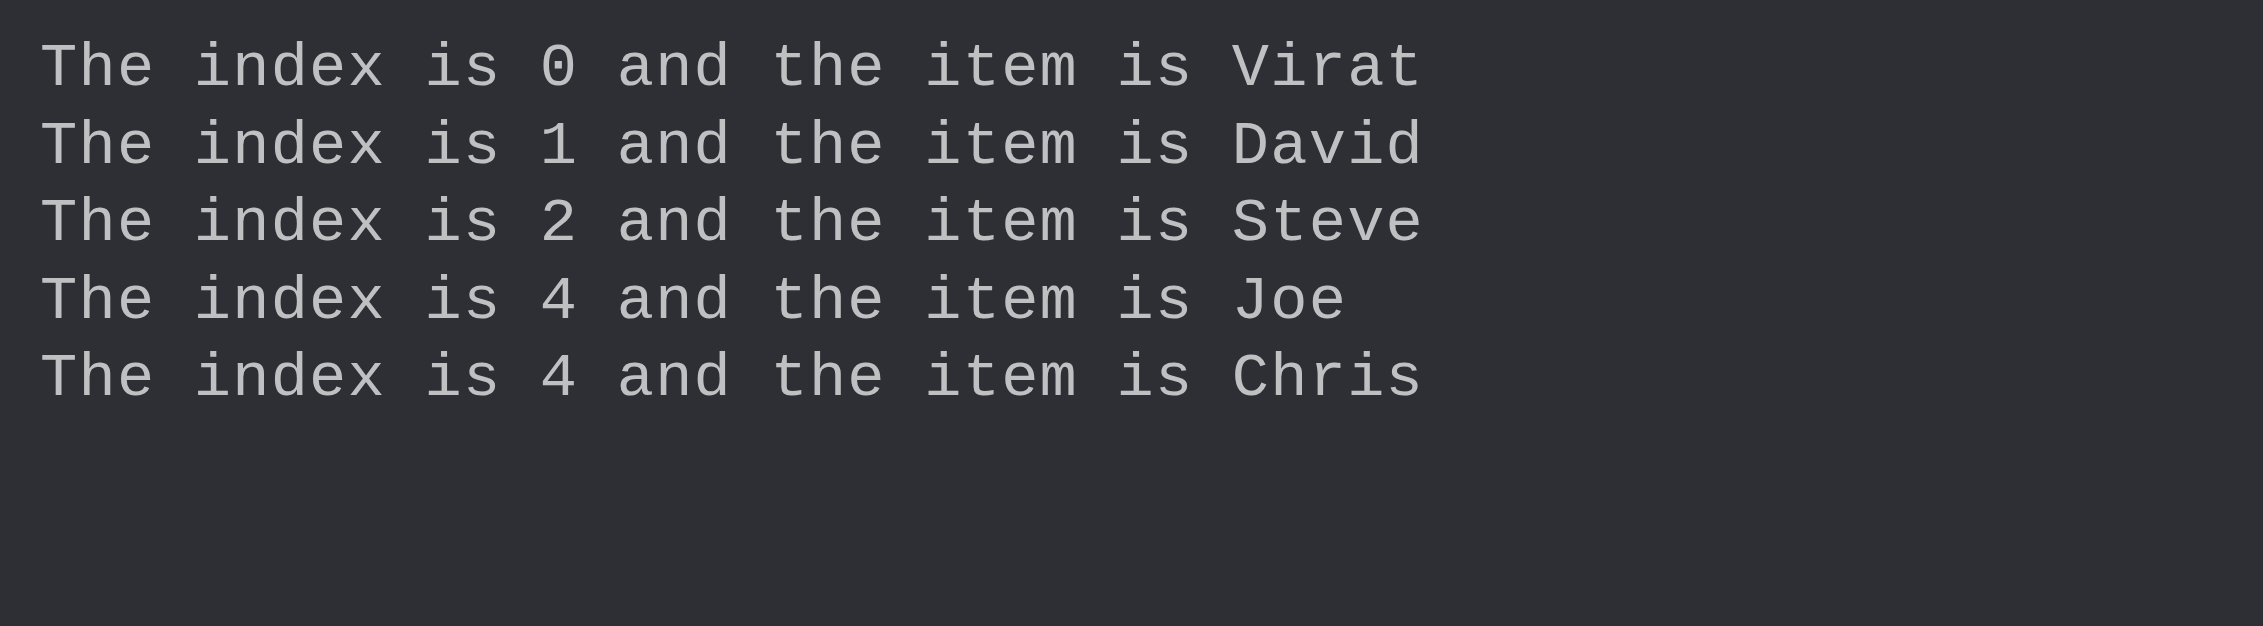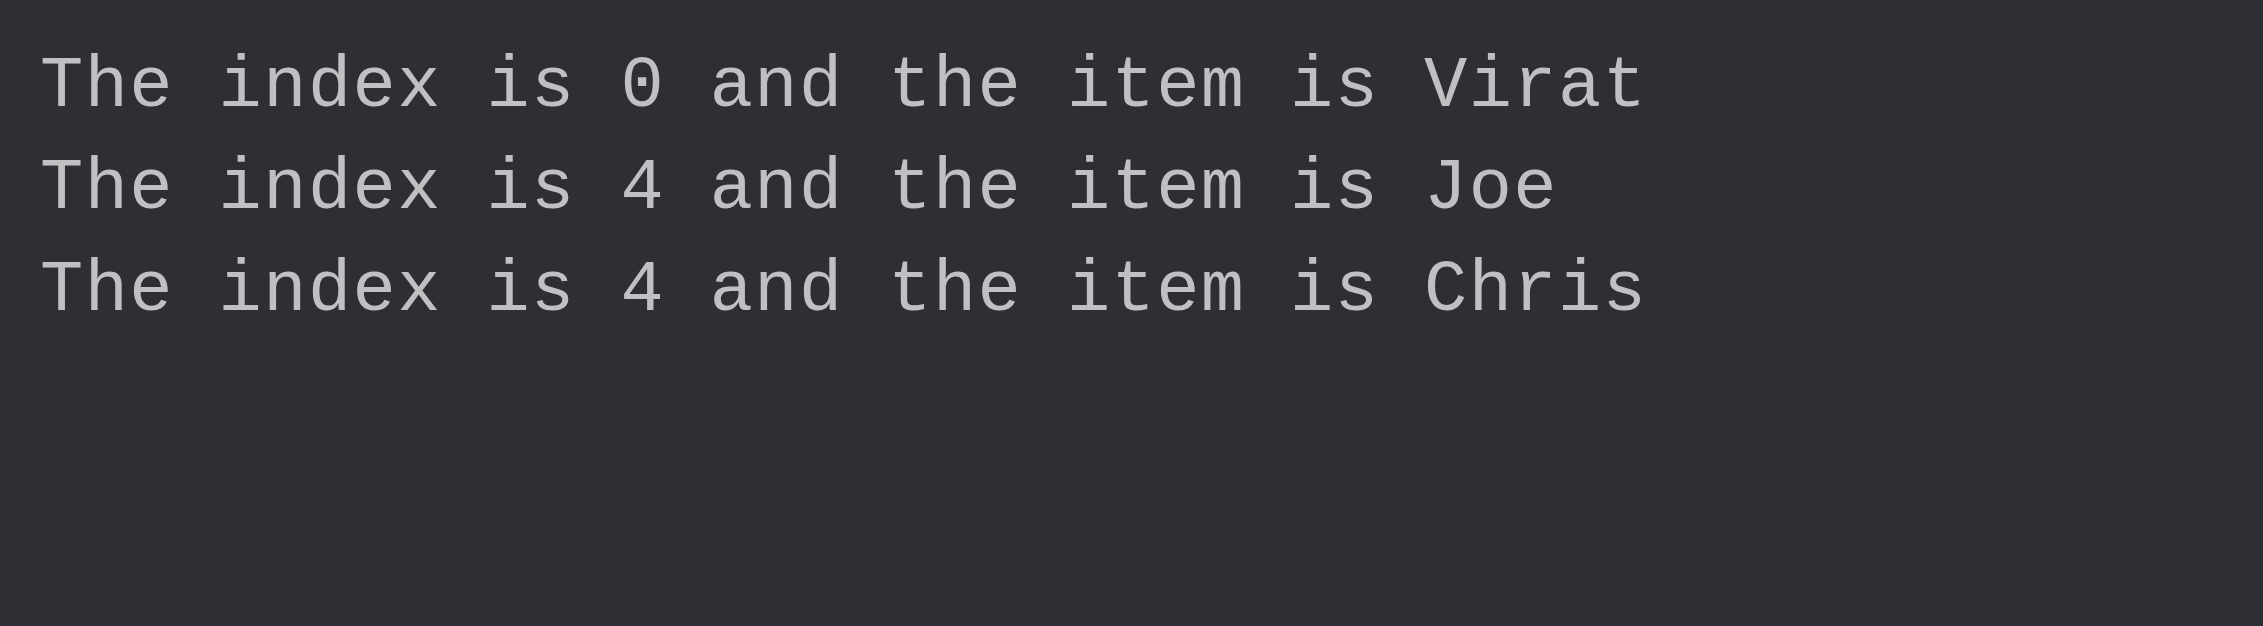--- a/index.html
+++ b/index.html
@@ -14,27 +14,28 @@
       font-family: 'Consolas', 'Monaco', 'Courier New', monospace;
       color: #bfc0c2;
       padding: 30px 40px;
       overflow: hidden;
     }
     .terminal-output {
       display: flex;
       flex-direction: column;
     }
     .output-line {
-      font-size: 72px;
+      font-size: 62px;
       line-height: 1.25;
       white-space: pre;
       letter-spacing: 0.02em;
-      margin-top: 12px;
     }
   </style>
 </head>
 <body>
 
 <div class="terminal-output">
   <div class="output-line">The index is 0 and the item is Virat</div>
+  <div class="output-line">The index is 1 and the item is David</div>
+  <div class="output-line">The index is 2 and the item is Steve</div>
   <div class="output-line">The index is 4 and the item is Joe</div>
   <div class="output-line">The index is 4 and the item is Chris</div>
 </div>
 
 </body></html>

